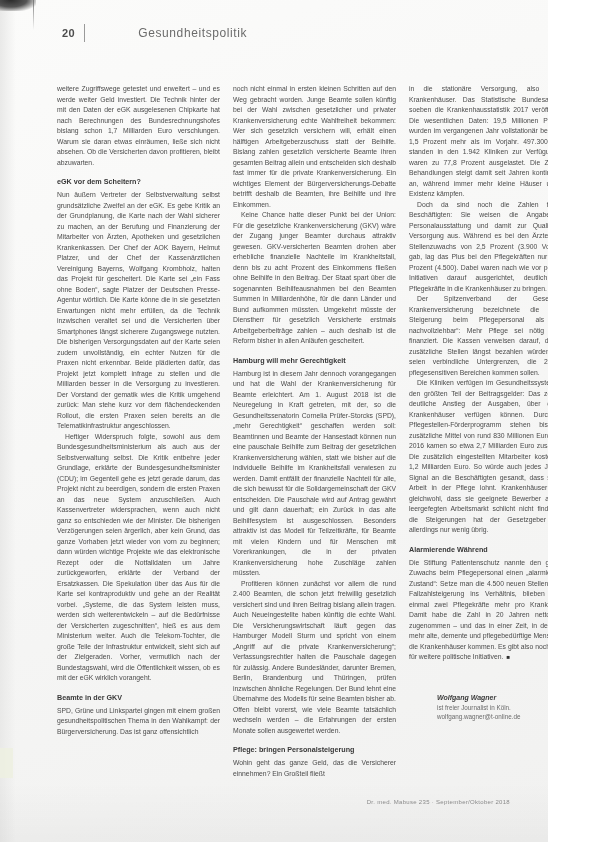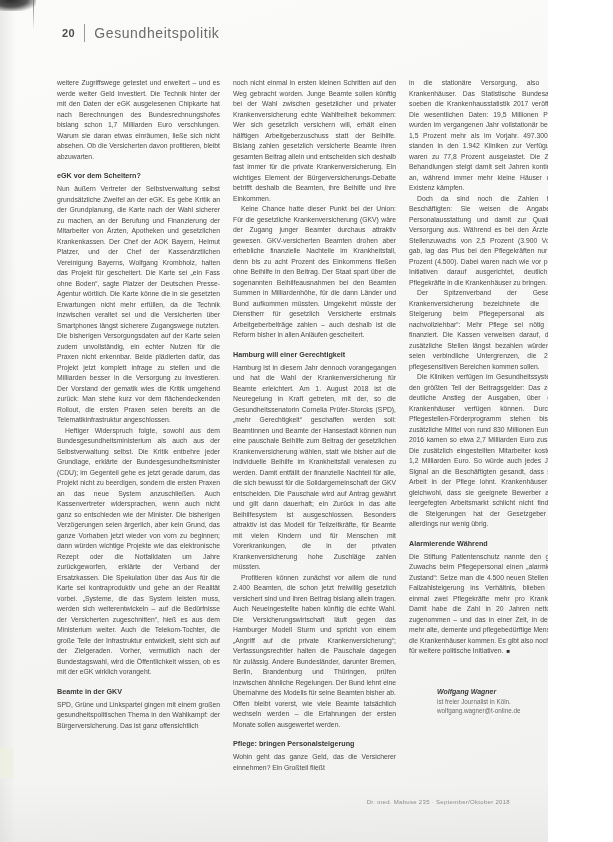--- a/index.html
+++ b/index.html
@@ -15,25 +15,25 @@
   .edge-shade{position:absolute;left:0;top:0;width:16px;height:842px;background:linear-gradient(90deg,#e9e9e8,rgba(233,233,232,0));}
   .corner-smudge{position:absolute;left:0;top:0;width:36px;height:11px;background:radial-gradient(ellipse at 30% 0%,#2b2b2b 0%,#555 45%,rgba(120,120,120,0) 80%);}
   .scan-line{position:absolute;left:33px;top:0;width:1px;height:30px;background:linear-gradient(#7a7a7a,rgba(150,150,150,0));}
   .paper-patch{position:absolute;left:0;top:748px;width:13px;height:30px;background:#eef0e0;opacity:.8;}
   .bottom-tint{position:absolute;left:0;bottom:0;width:613px;height:60px;background:linear-gradient(rgba(0,0,0,0),rgba(0,0,0,0.03));}
 
   
   .runhead{position:absolute;left:62px;top:24px;display:flex;align-items:center;}
   .runhead .pnum{font-size:11px;font-weight:bold;color:#4d4d4d;letter-spacing:.5px;}
   .runhead .rule{width:1px;height:18px;background:#9a9a9a;margin:0 9px;}
-  .runhead .section{font-size:14px;color:#6b6b6b;letter-spacing:.6px;}
+  .runhead .section{font-size:12px;color:#6b6b6b;letter-spacing:.6px;margin-left:44px;}
 
   
   .cols{
-    position:absolute;left:57px;top:78px;width:516px;
+    position:absolute;left:57px;top:84px;width:516px;
     display:flex;gap:13px;
   }
   .col{width:163px;}
   .col p{
     margin:0;
     font-size:6.8px;line-height:10.5px;
     color:#4b4b4b;
     text-align:justify;
     overflow-wrap:break-word;
   }
@@ -81,21 +81,21 @@
       <h3>eGK vor dem Scheitern?</h3>
       <p>Nun äußern Vertreter der Selbstverwaltung selbst grundsätzliche Zweifel an der eGK. Es gebe Kritik an der Grundplanung, die Karte nach der Wahl sicherer zu machen, an der Berufung und Finanzierung der Mitarbeiter von Ärzten, Apotheken und gesetzlichen Krankenkassen. Der Chef der AOK Bayern, Helmut Platzer, und der Chef der Kassenärztlichen Vereinigung Bayerns, Wolfgang Krombholz, halten das Projekt für gescheitert. Die Karte sei „ein Fass ohne Boden“, sagte Platzer der Deutschen Presse-Agentur wörtlich. Die Karte könne die in sie gesetzten Erwartungen nicht mehr erfüllen, da die Technik inzwischen veraltet sei und die Versicherten über Smartphones längst sicherere Zugangswege nutzten. Die bisherigen Versorgungsdaten auf der Karte seien zudem unvollständig, ein echter Nutzen für die Praxen nicht erkennbar. Beide plädierten dafür, das Projekt jetzt komplett infrage zu stellen und die Milliarden besser in die Versorgung zu investieren. Der Vorstand der gematik wies die Kritik umgehend zurück: Man stehe kurz vor dem flächendeckenden Rollout, die ersten Praxen seien bereits an die Telematikinfrastruktur angeschlossen.</p>
       <p>Heftiger Widerspruch folgte, sowohl aus dem Bundesgesundheitsministerium als auch aus der Selbstverwaltung selbst. Die Kritik entbehre jeder Grundlage, erklärte der Bundesgesundheitsminister (CDU); im Gegenteil gehe es jetzt gerade darum, das Projekt nicht zu beerdigen, sondern die ersten Praxen an das neue System anzuschließen. Auch Kassenvertreter widersprachen, wenn auch nicht ganz so entschieden wie der Minister. Die bisherigen Verzögerungen seien ärgerlich, aber kein Grund, das ganze Vorhaben jetzt wieder von vorn zu beginnen; dann würden wichtige Projekte wie das elektronische Rezept oder die Notfalldaten um Jahre zurückgeworfen, erklärte der Verband der Ersatzkassen. Die Spekulation über das Aus für die Karte sei kontraproduktiv und gehe an der Realität vorbei. „Systeme, die das System leisten muss, werden sich weiterentwickeln – auf die Bedürfnisse der Versicherten zugeschnitten“, hieß es aus dem Ministerium weiter. Auch die Telekom-Tochter, die große Teile der Infrastruktur entwickelt, sieht sich auf der Zielgeraden. Vorher, vermutlich nach der Bundestagswahl, wird die Öffentlichkeit wissen, ob es mit der eGK wirklich vorangeht.</p>
       <h3>Beamte in der GKV</h3>
       <p>SPD, Grüne und Linkspartei gingen mit einem großen gesundheitspolitischen Thema in den Wahlkampf: der Bürgerversicherung. Das ist ganz offensichtlich</p>
     </div>
 
     <div class="col">
       <p class="first-block">noch nicht einmal in ersten kleinen Schritten auf den Weg gebracht worden. Junge Beamte sollen künftig bei der Wahl zwischen gesetzlicher und privater Krankenversicherung echte Wahlfreiheit bekommen: Wer sich gesetzlich versichern will, erhält einen hälftigen Arbeitgeberzuschuss statt der Beihilfe. Bislang zahlen gesetzlich versicherte Beamte ihren gesamten Beitrag allein und entscheiden sich deshalb fast immer für die private Krankenversicherung. Ein wichtiges Element der Bürgerversicherungs-Debatte betrifft deshalb die Beamten, ihre Beihilfe und ihre Einkommen.</p>
       <p>Keine Chance hatte dieser Punkt bei der Union: Für die gesetzliche Krankenversicherung (GKV) wäre der Zugang junger Beamter durchaus attraktiv gewesen. GKV-versicherten Beamten drohen aber erhebliche finanzielle Nachteile im Krankheitsfall, denn bis zu acht Prozent des Einkommens fließen ohne Beihilfe in den Beitrag. Der Staat spart über die sogenannten Beihilfeausnahmen bei den Beamten Summen in Milliardenhöhe, für die dann Länder und Bund aufkommen müssten. Umgekehrt müsste der Dienstherr für gesetzlich Versicherte erstmals Arbeitgeberbeiträge zahlen – auch deshalb ist die Reform bisher in allen Anläufen gescheitert.</p>
-      <h3>Hamburg will einer Gerechtigkeit</h3>
+      <h3>Hamburg will mehr Gerechtigkeit</h3>
       <p>Hamburg ist in diesem Jahr dennoch vorangegangen und hat die Wahl der Krankenversicherung für Beamte erleichtert. Am 1. August 2018 ist die Neuregelung in Kraft getreten, mit der, so die Gesundheitssenatorin Cornelia Prüfer-Storcks (SPD), „mehr Gerechtigkeit“ geschaffen werden soll: Beamtinnen und Beamte der Hansestadt können nun eine pauschale Beihilfe zum Beitrag der gesetzlichen Krankenversicherung wählen, statt wie bisher auf die individuelle Beihilfe im Krankheitsfall verwiesen zu werden. Damit entfällt der finanzielle Nachteil für alle, die sich bewusst für die Solidargemeinschaft der GKV entscheiden. Die Pauschale wird auf Antrag gewährt und gilt dann dauerhaft; ein Zurück in das alte Beihilfesystem ist ausgeschlossen. Besonders attraktiv ist das Modell für Teilzeitkräfte, für Beamte mit vielen Kindern und für Menschen mit Vorerkrankungen, die in der privaten Krankenversicherung hohe Zuschläge zahlen müssten.</p>
       <p>Profitieren können zunächst vor allem die rund 2.400 Beamten, die schon jetzt freiwillig gesetzlich versichert sind und ihren Beitrag bislang allein tragen. Auch Neueingestellte haben künftig die echte Wahl. Die Versicherungswirtschaft läuft gegen das Hamburger Modell Sturm und spricht von einem „Angriff auf die private Krankenversicherung“; Verfassungsrechtler halten die Pauschale dagegen für zulässig. Andere Bundesländer, darunter Bremen, Berlin, Brandenburg und Thüringen, prüfen inzwischen ähnliche Regelungen. Der Bund lehnt eine Übernahme des Modells für seine Beamten bisher ab. Offen bleibt vorerst, wie viele Beamte tatsächlich wechseln werden – die Erfahrungen der ersten Monate sollen ausgewertet werden.</p>
       <h3>Pflege: bringen Personalsteigerung</h3>
       <p>Wohin geht das ganze Geld, das die Versicherer einnehmen? Ein Großteil fließt</p>
     </div>
 
     <div class="col">
       <p class="first-block">in die stationäre Versorgung, also in die Krankenhäuser. Das Statistische Bundesamt hat soeben die Krankenhausstatistik 2017 veröffentlicht. Die wesentlichen Daten: 19,5 Millionen Patienten wurden im vergangenen Jahr vollstationär behandelt, 1,5 Prozent mehr als im Vorjahr. 497.300 Betten standen in den 1.942 Kliniken zur Verfügung, sie waren zu 77,8 Prozent ausgelastet. Die Zahl der Behandlungen steigt damit seit Jahren kontinuierlich an, während immer mehr kleine Häuser um ihre Existenz kämpfen.</p>
       <p>Doch da sind noch die Zahlen für die Beschäftigten: Sie weisen die Angaben zur Personalausstattung und damit zur Qualität der Versorgung aus. Während es bei den Ärzten einen Stellenzuwachs von 2,5 Prozent (3.900 Vollkräfte) gab, lag das Plus bei den Pflegekräften nur bei 1,3 Prozent (4.500). Dabei waren nach wie vor politische Initiativen darauf ausgerichtet, deutlich mehr Pflegekräfte in die Krankenhäuser zu bringen.</p>
       <p>Der Spitzenverband der Gesetzlichen Krankenversicherung bezeichnete die geringe Steigerung beim Pflegepersonal als „nicht nachvollziehbar“: Mehr Pflege sei nötig – und finanziert. Die Kassen verweisen darauf, dass sie zusätzliche Stellen längst bezahlen würden. Nötig seien verbindliche Untergrenzen, die 2019 in pflegesensitiven Bereichen kommen sollen.</p>

